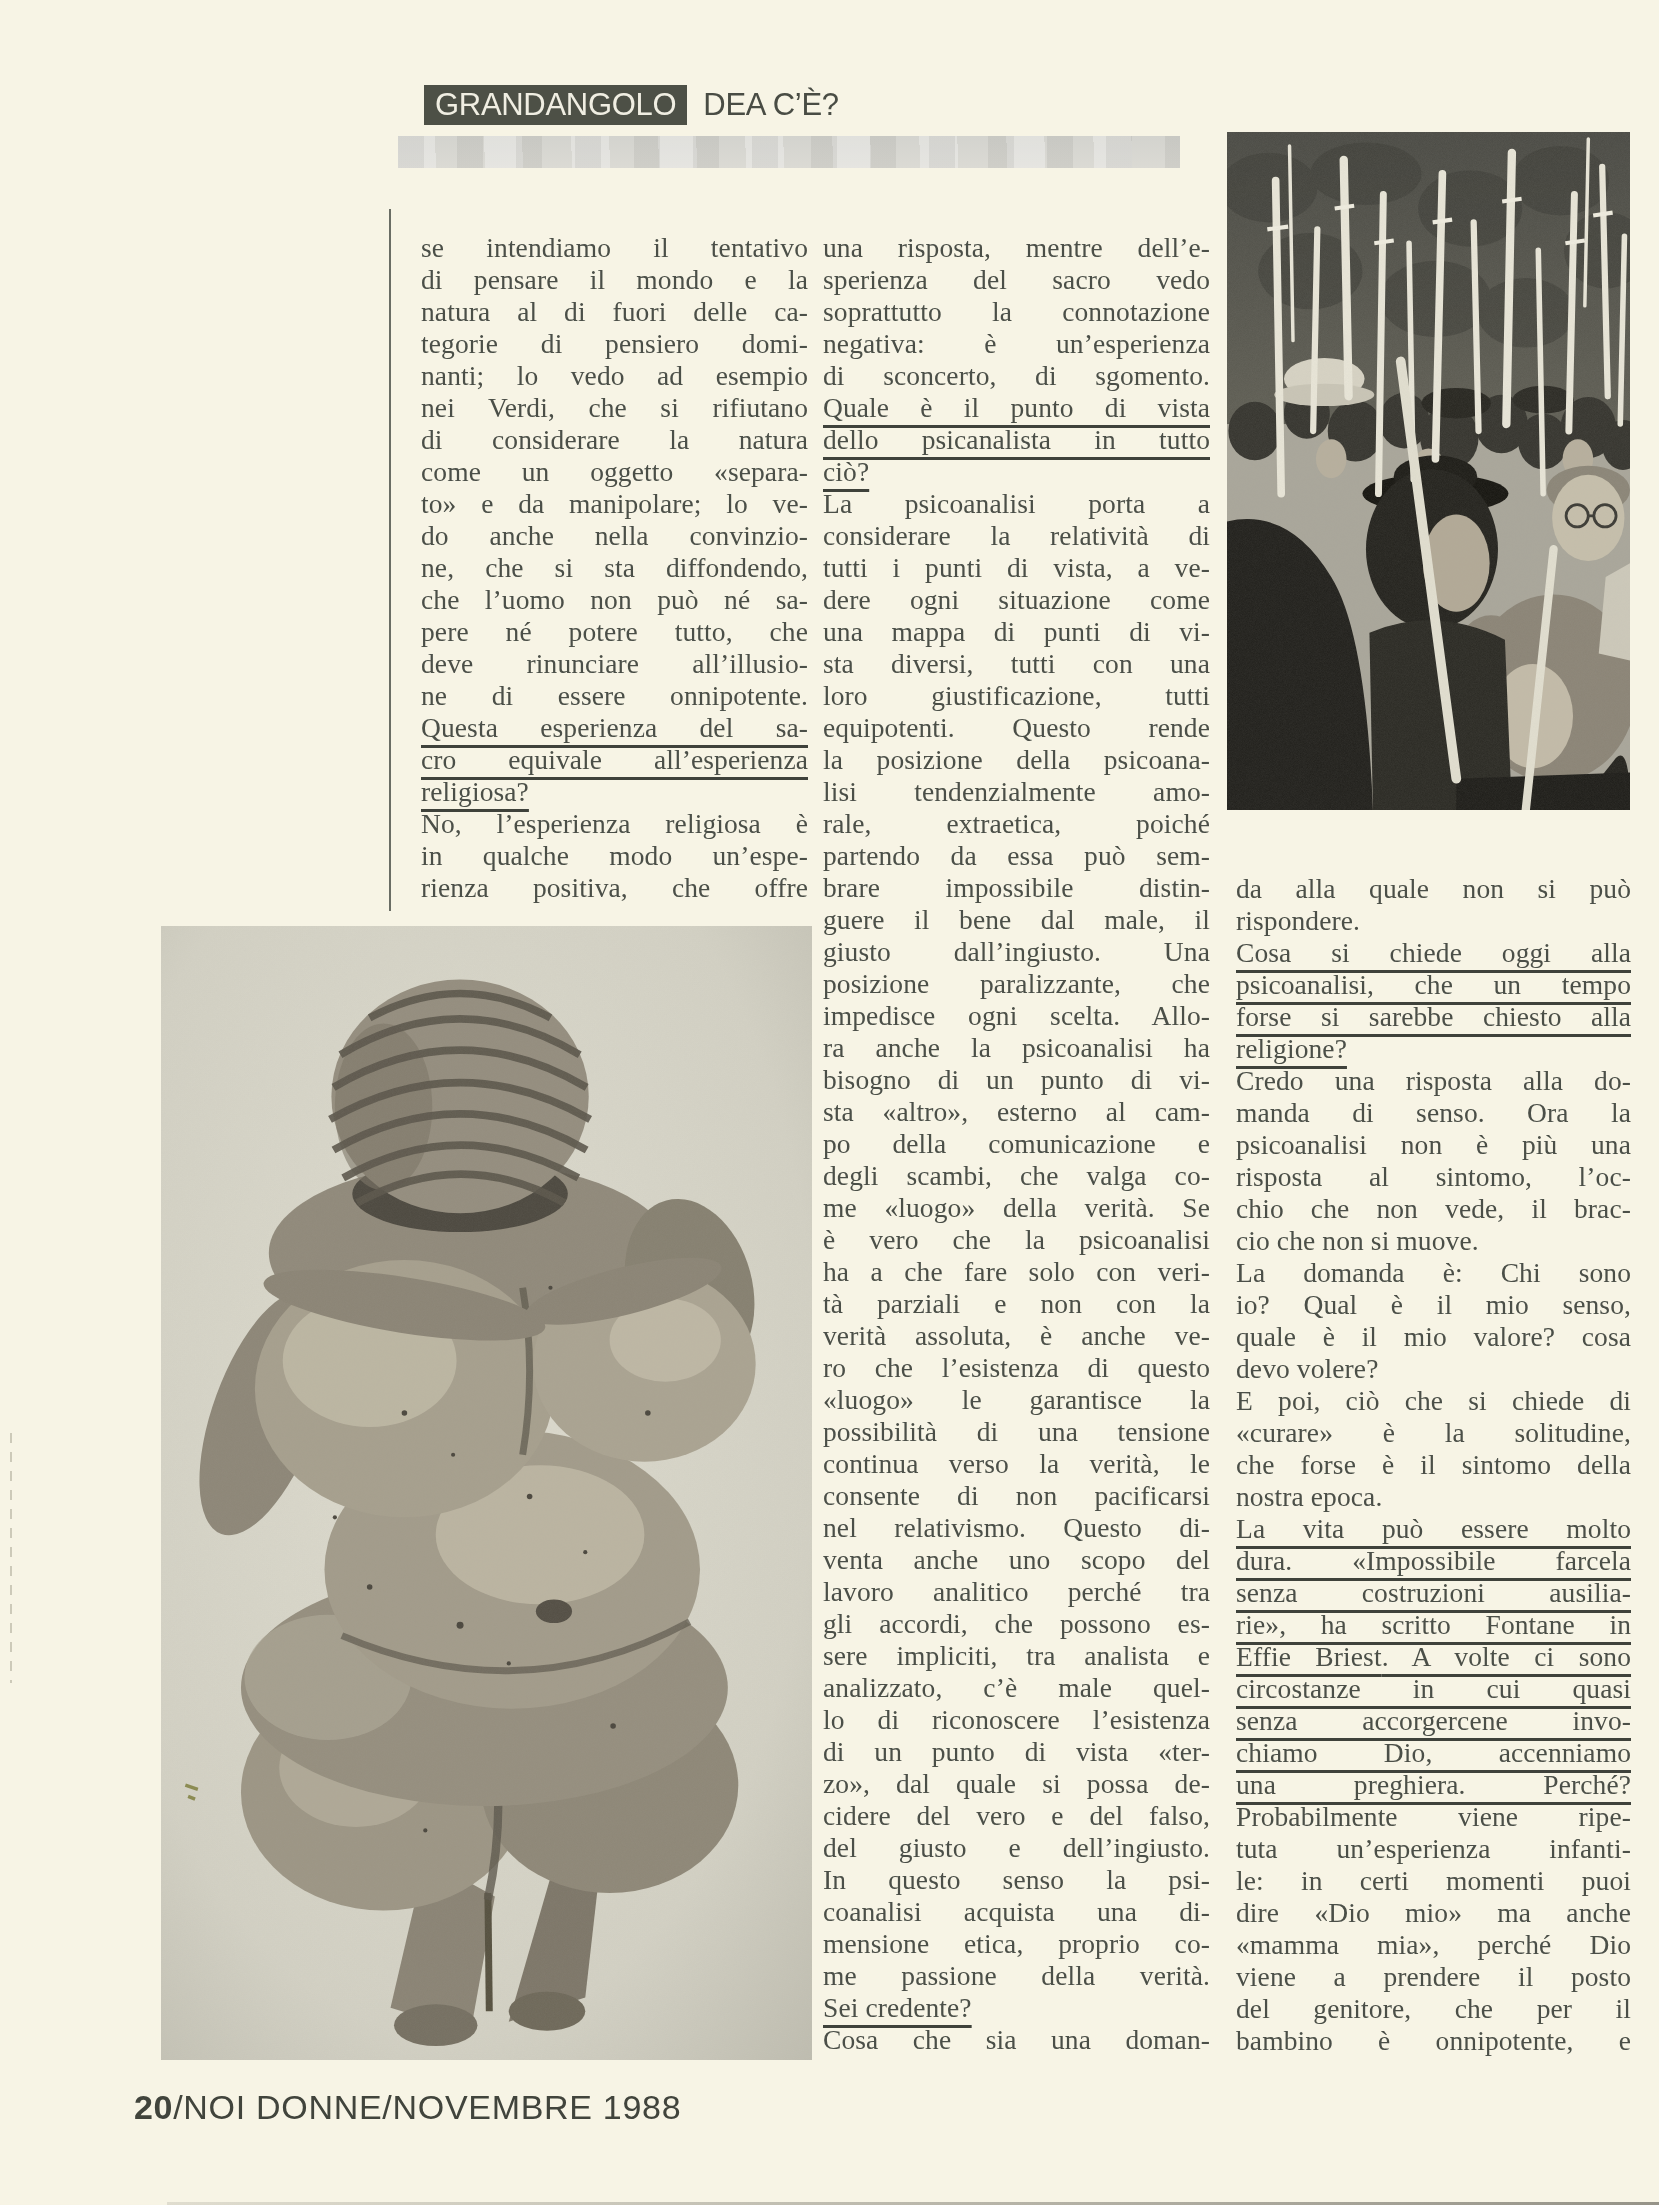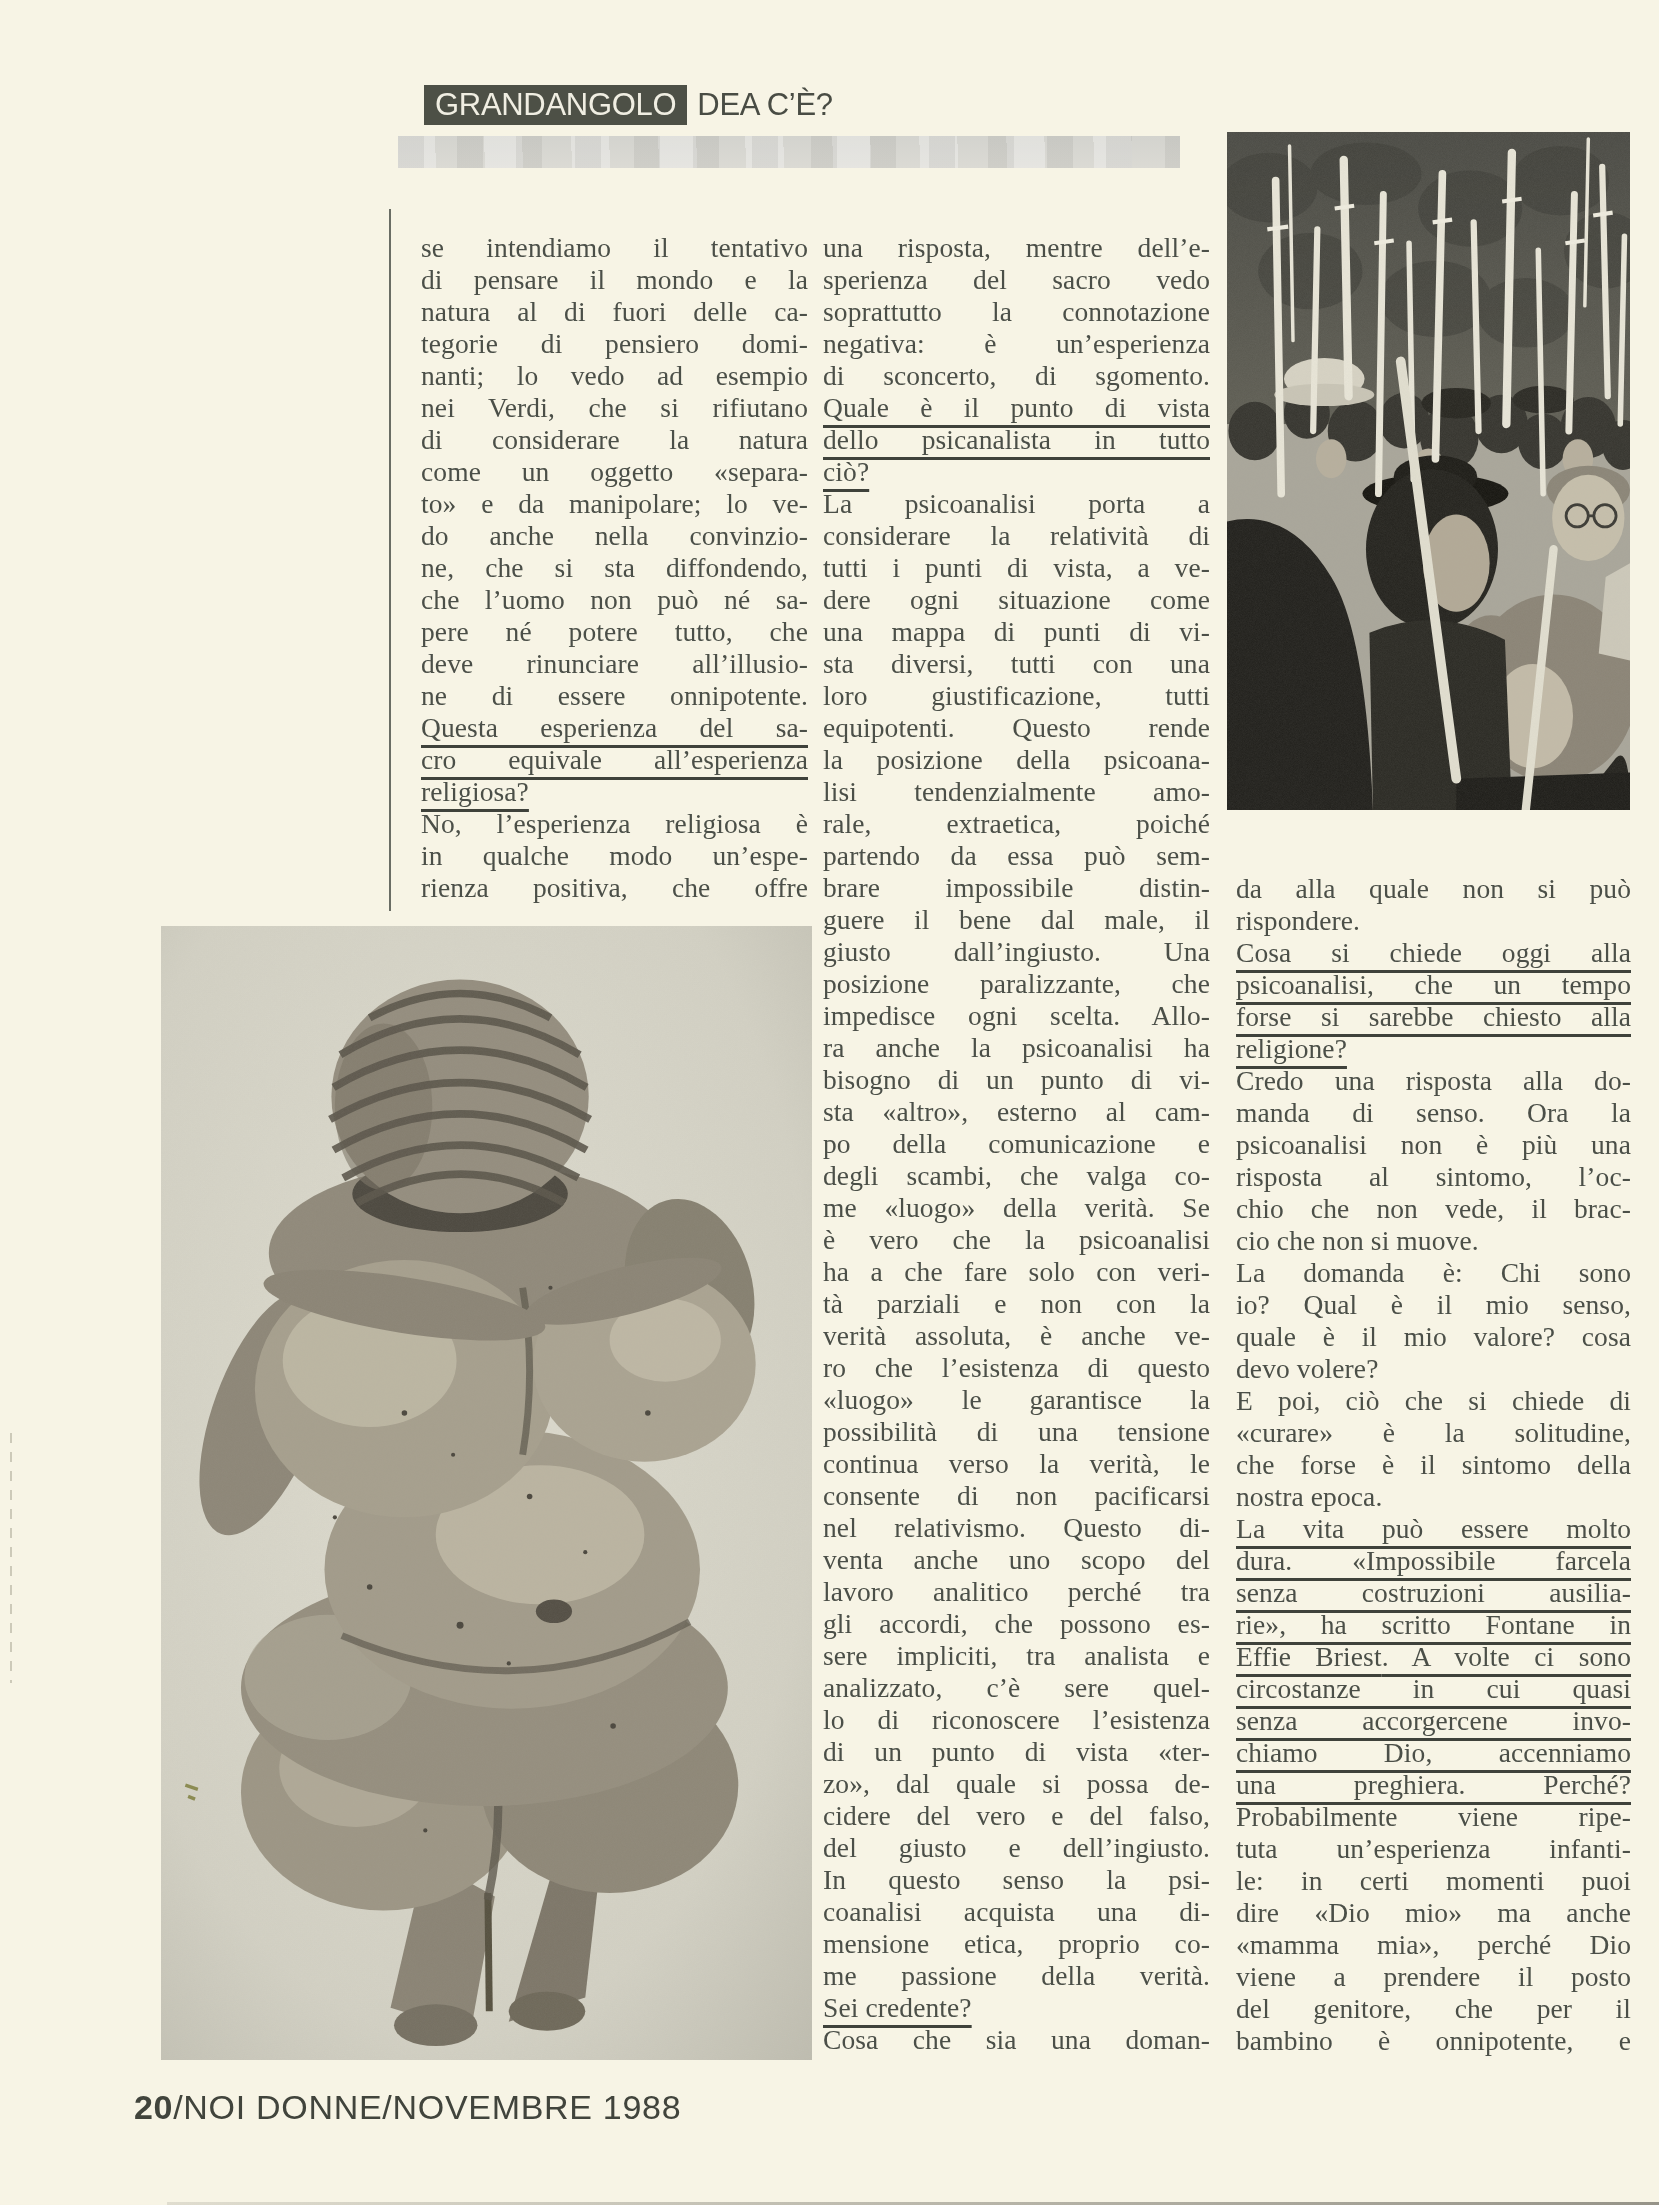--- a/index.html
+++ b/index.html
@@ -10,21 +10,21 @@
     position:relative;overflow:hidden;
   }
   .page{position:absolute;inset:0;}
 
   
   .header{position:absolute;left:424px;top:85px;display:flex;align-items:center;
           font-family:"Liberation Sans", sans-serif;}
   .kicker{background:var(--kicker-bg,#4d5046);color:var(--kicker-text,#f0eee2);
           font-size:31px;line-height:40px;padding:0 11px;letter-spacing:-0.3px;
           display:inline-block;}
-  .title{color:var(--title,#494c44);font-size:31px;line-height:40px;margin-left:10px;
+  .title{color:var(--title,#494c44);font-size:31px;line-height:40px;margin-left:16px;
          letter-spacing:-0.3px;}
 
   
   .band{position:absolute;left:398px;top:136px;width:782px;height:32px;
     background:
       repeating-linear-gradient(90deg, rgba(120,120,114,.12) 0 26.4px, rgba(120,120,114,0) 26.4px 59px),
       repeating-linear-gradient(88deg, rgba(255,255,255,.30) 0 38px, rgba(255,255,255,0) 38px 87px),
       linear-gradient(#d3d3ce,#dbdad4);
     filter:blur(0.7px);}
 
@@ -137,21 +137,21 @@
       <div class="tl"><span class="ls">ro che l’esistenza di questo</span></div>
       <div class="tl"><span class="ls">«luogo» le garantisce la</span></div>
       <div class="tl"><span class="ls">possibilità di una tensione</span></div>
       <div class="tl"><span class="ls">continua verso la verità, le</span></div>
       <div class="tl"><span class="ls">consente di non pacificarsi</span></div>
       <div class="tl"><span class="ls">nel relativismo. Questo di-</span></div>
       <div class="tl"><span class="ls">venta anche uno scopo del</span></div>
       <div class="tl"><span class="ls">lavoro analitico perché tra</span></div>
       <div class="tl"><span class="ls">gli accordi, che possono es-</span></div>
       <div class="tl"><span class="ls">sere impliciti, tra analista e</span></div>
-      <div class="tl"><span class="ls">analizzato, c’è sere quel-</span></div>
+      <div class="tl"><span class="ls">analizzato, c’è male quel-</span></div>
       <div class="tl"><span class="ls">lo di riconoscere l’esistenza</span></div>
       <div class="tl"><span class="ls">di un punto di vista «ter-</span></div>
       <div class="tl"><span class="ls">zo», dal quale si possa de-</span></div>
       <div class="tl"><span class="ls">cidere del vero e del falso,</span></div>
       <div class="tl"><span class="ls">del giusto e dell’ingiusto.</span></div>
       <div class="tl"><span class="ls">In questo senso la psi-</span></div>
       <div class="tl"><span class="ls">coanalisi acquista una di-</span></div>
       <div class="tl"><span class="ls">mensione etica, proprio co-</span></div>
       <div class="tl"><span class="ls">me passione della verità.</span></div>
       <div class="tl al"><span class="ls u">Sei credente?</span></div>

